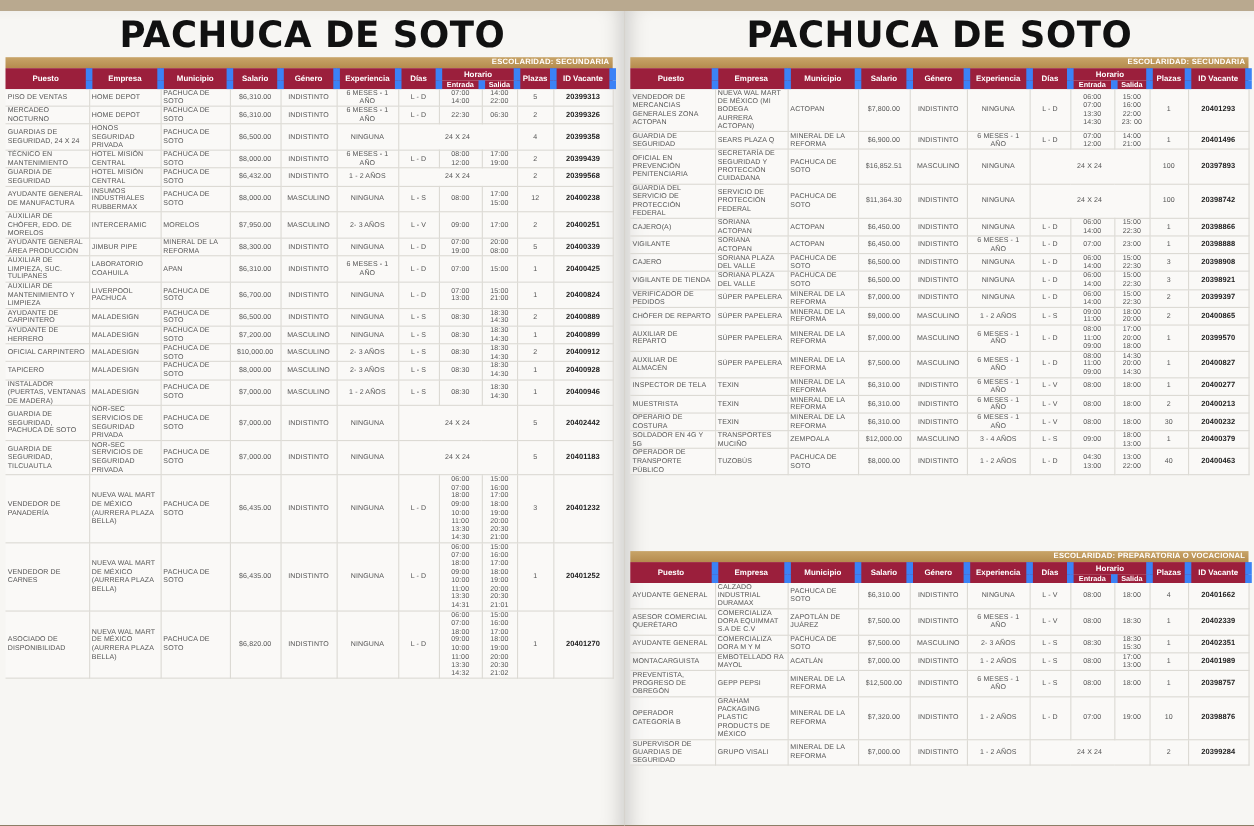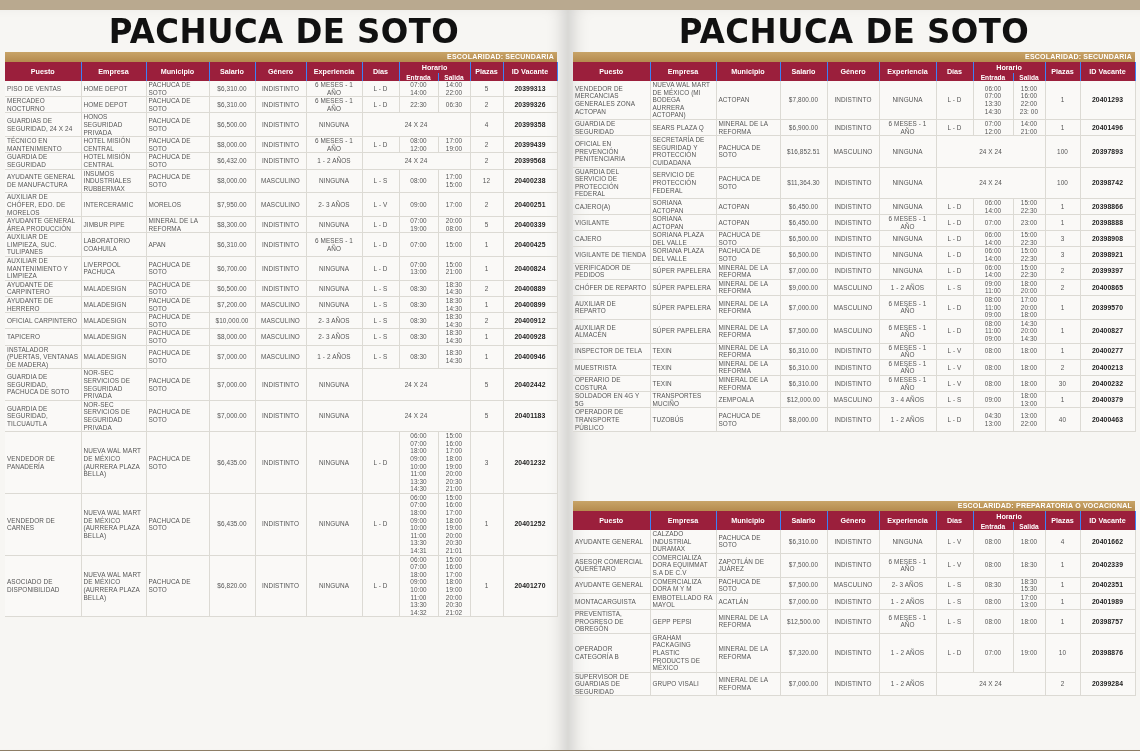--- a/index.html
+++ b/index.html
@@ -47,21 +47,21 @@
     padding-right: 3px;
     line-height: 10px;
     letter-spacing: 0.2px;
   }
   table { width: 100%; border-collapse: collapse; table-layout: fixed; }
   th {
     background: #9b1f3c;
     color: #fff;
     font-size: 7.2px;
     font-weight: 700;
-    border-right: 1px solid #3b82f6;
+    border-right: 6px solid #3b82f6;
     padding: 0;
   }
   th.sub { font-size: 6.6px; height: 8px; }
   thead tr.h1 th { height: 11px; }
   td {
     font-size: 6.4px;
     color: #555;
     border-right: 1px solid #dcdad4;
     border-bottom: 1px solid #dcdad4;
     padding: 0 2px;

